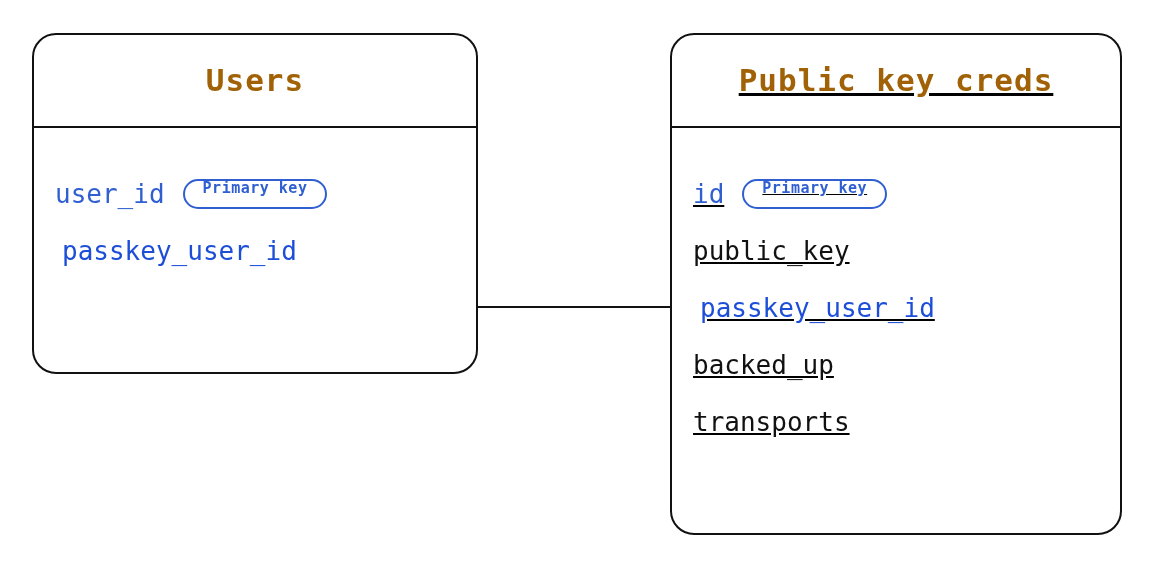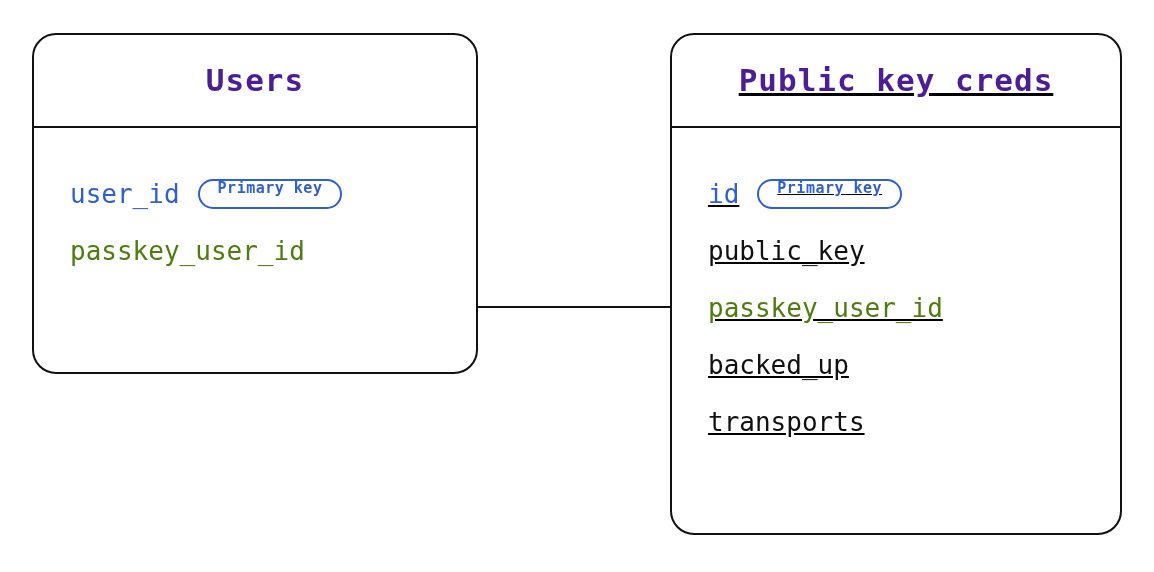--- a/index.html
+++ b/index.html
@@ -33,44 +33,44 @@
     display: flex;
     align-items: center;
     justify-content: center;
     border-bottom: 2px solid #111111;
   }
   .entity-title {
     font-family: "DejaVu Sans Mono", "Liberation Mono", monospace;
     font-weight: bold;
     font-size: 31px;
     letter-spacing: 1px;
-    color: #4c1d95;
+    color: #a16207;
     white-space: nowrap;
     line-height: 1;
   }
 
   .entity-fields {
     padding: 37px 0 0 0;
   }
   .field-row {
     height: 57px;
     display: flex;
     align-items: center;
-    padding-left: 36px;
+    padding-left: 21px;
     box-sizing: border-box;
   }
   .field-name {
     font-family: "DejaVu Sans Mono", "Liberation Mono", monospace;
     font-size: 26px;
     line-height: 1;
     color: #111111;
     white-space: nowrap;
   }
   .field-name.pk   { color: #2f5fd0; }
-  .field-name.fk   { color: #4d7c0f; }
+  .field-name.fk   { color: #1d4ed8; margin-left: 7px; }
   .field-name.plain{ color: #111111; }
 
   
   .pk-badge {
     margin-left: 18px;
     display: inline-flex;
     justify-content: center;
     height: 30px;
     padding: 0 18px;
     border: 2px solid #2f5fd0;

